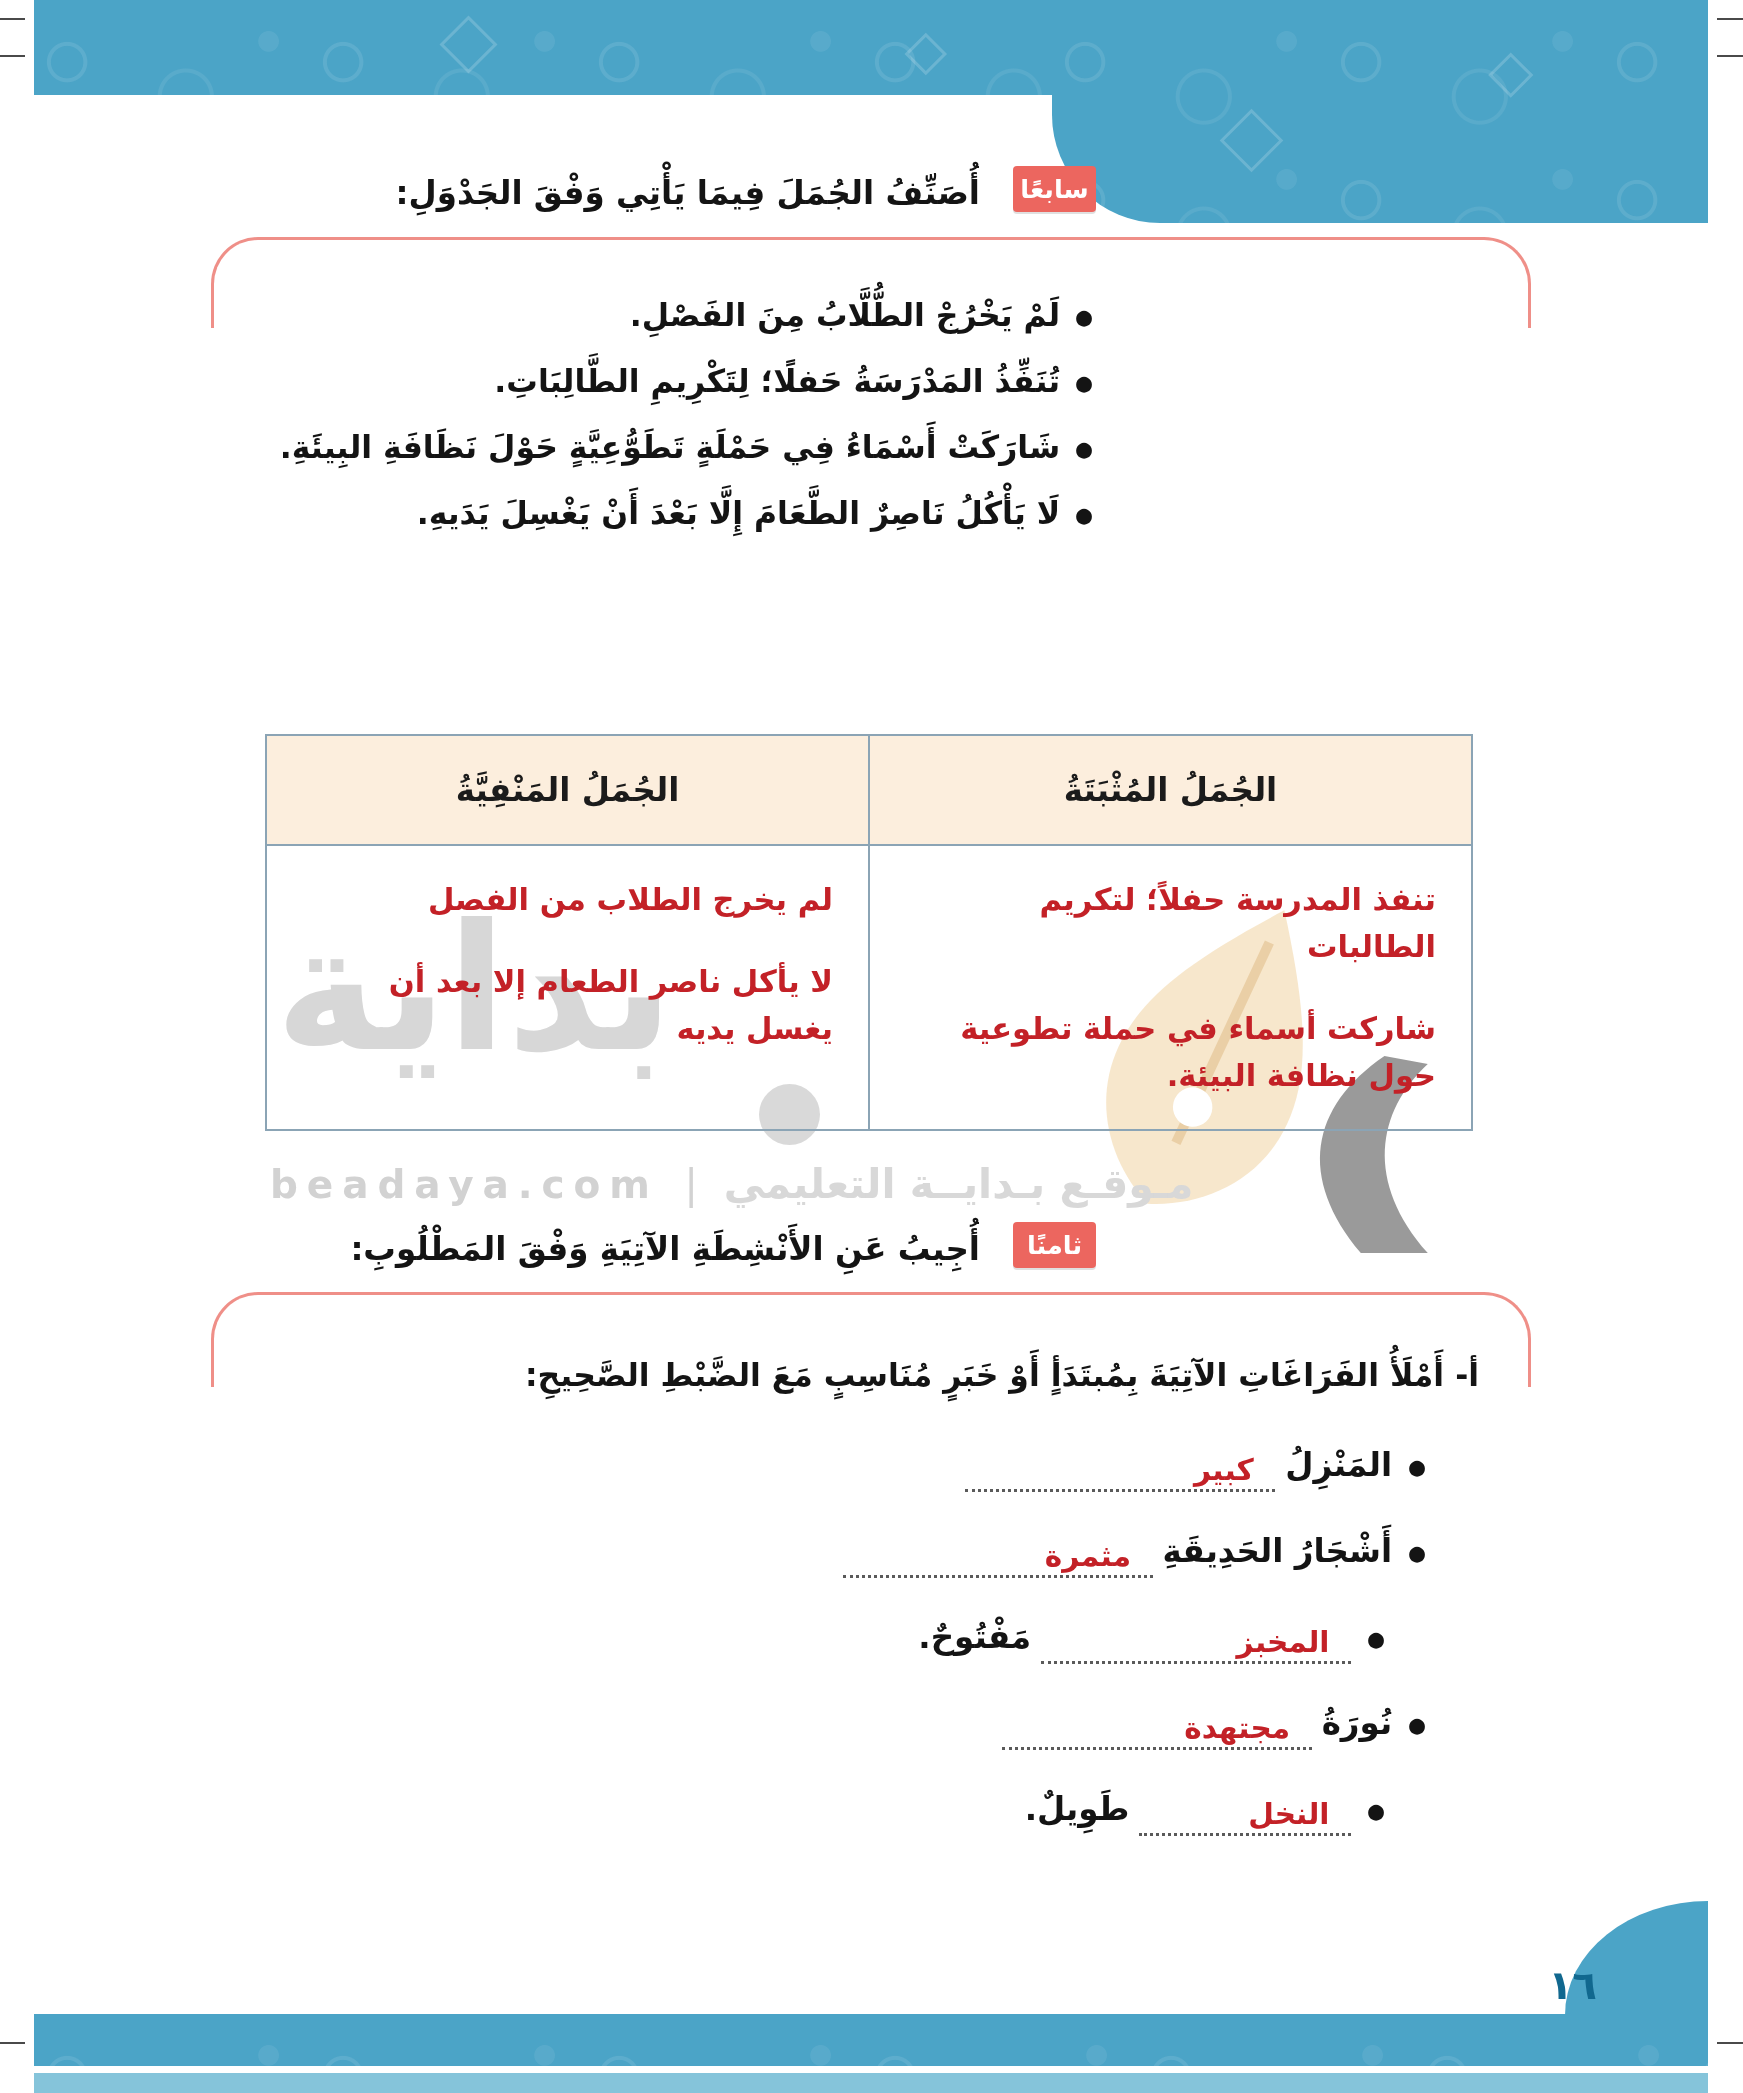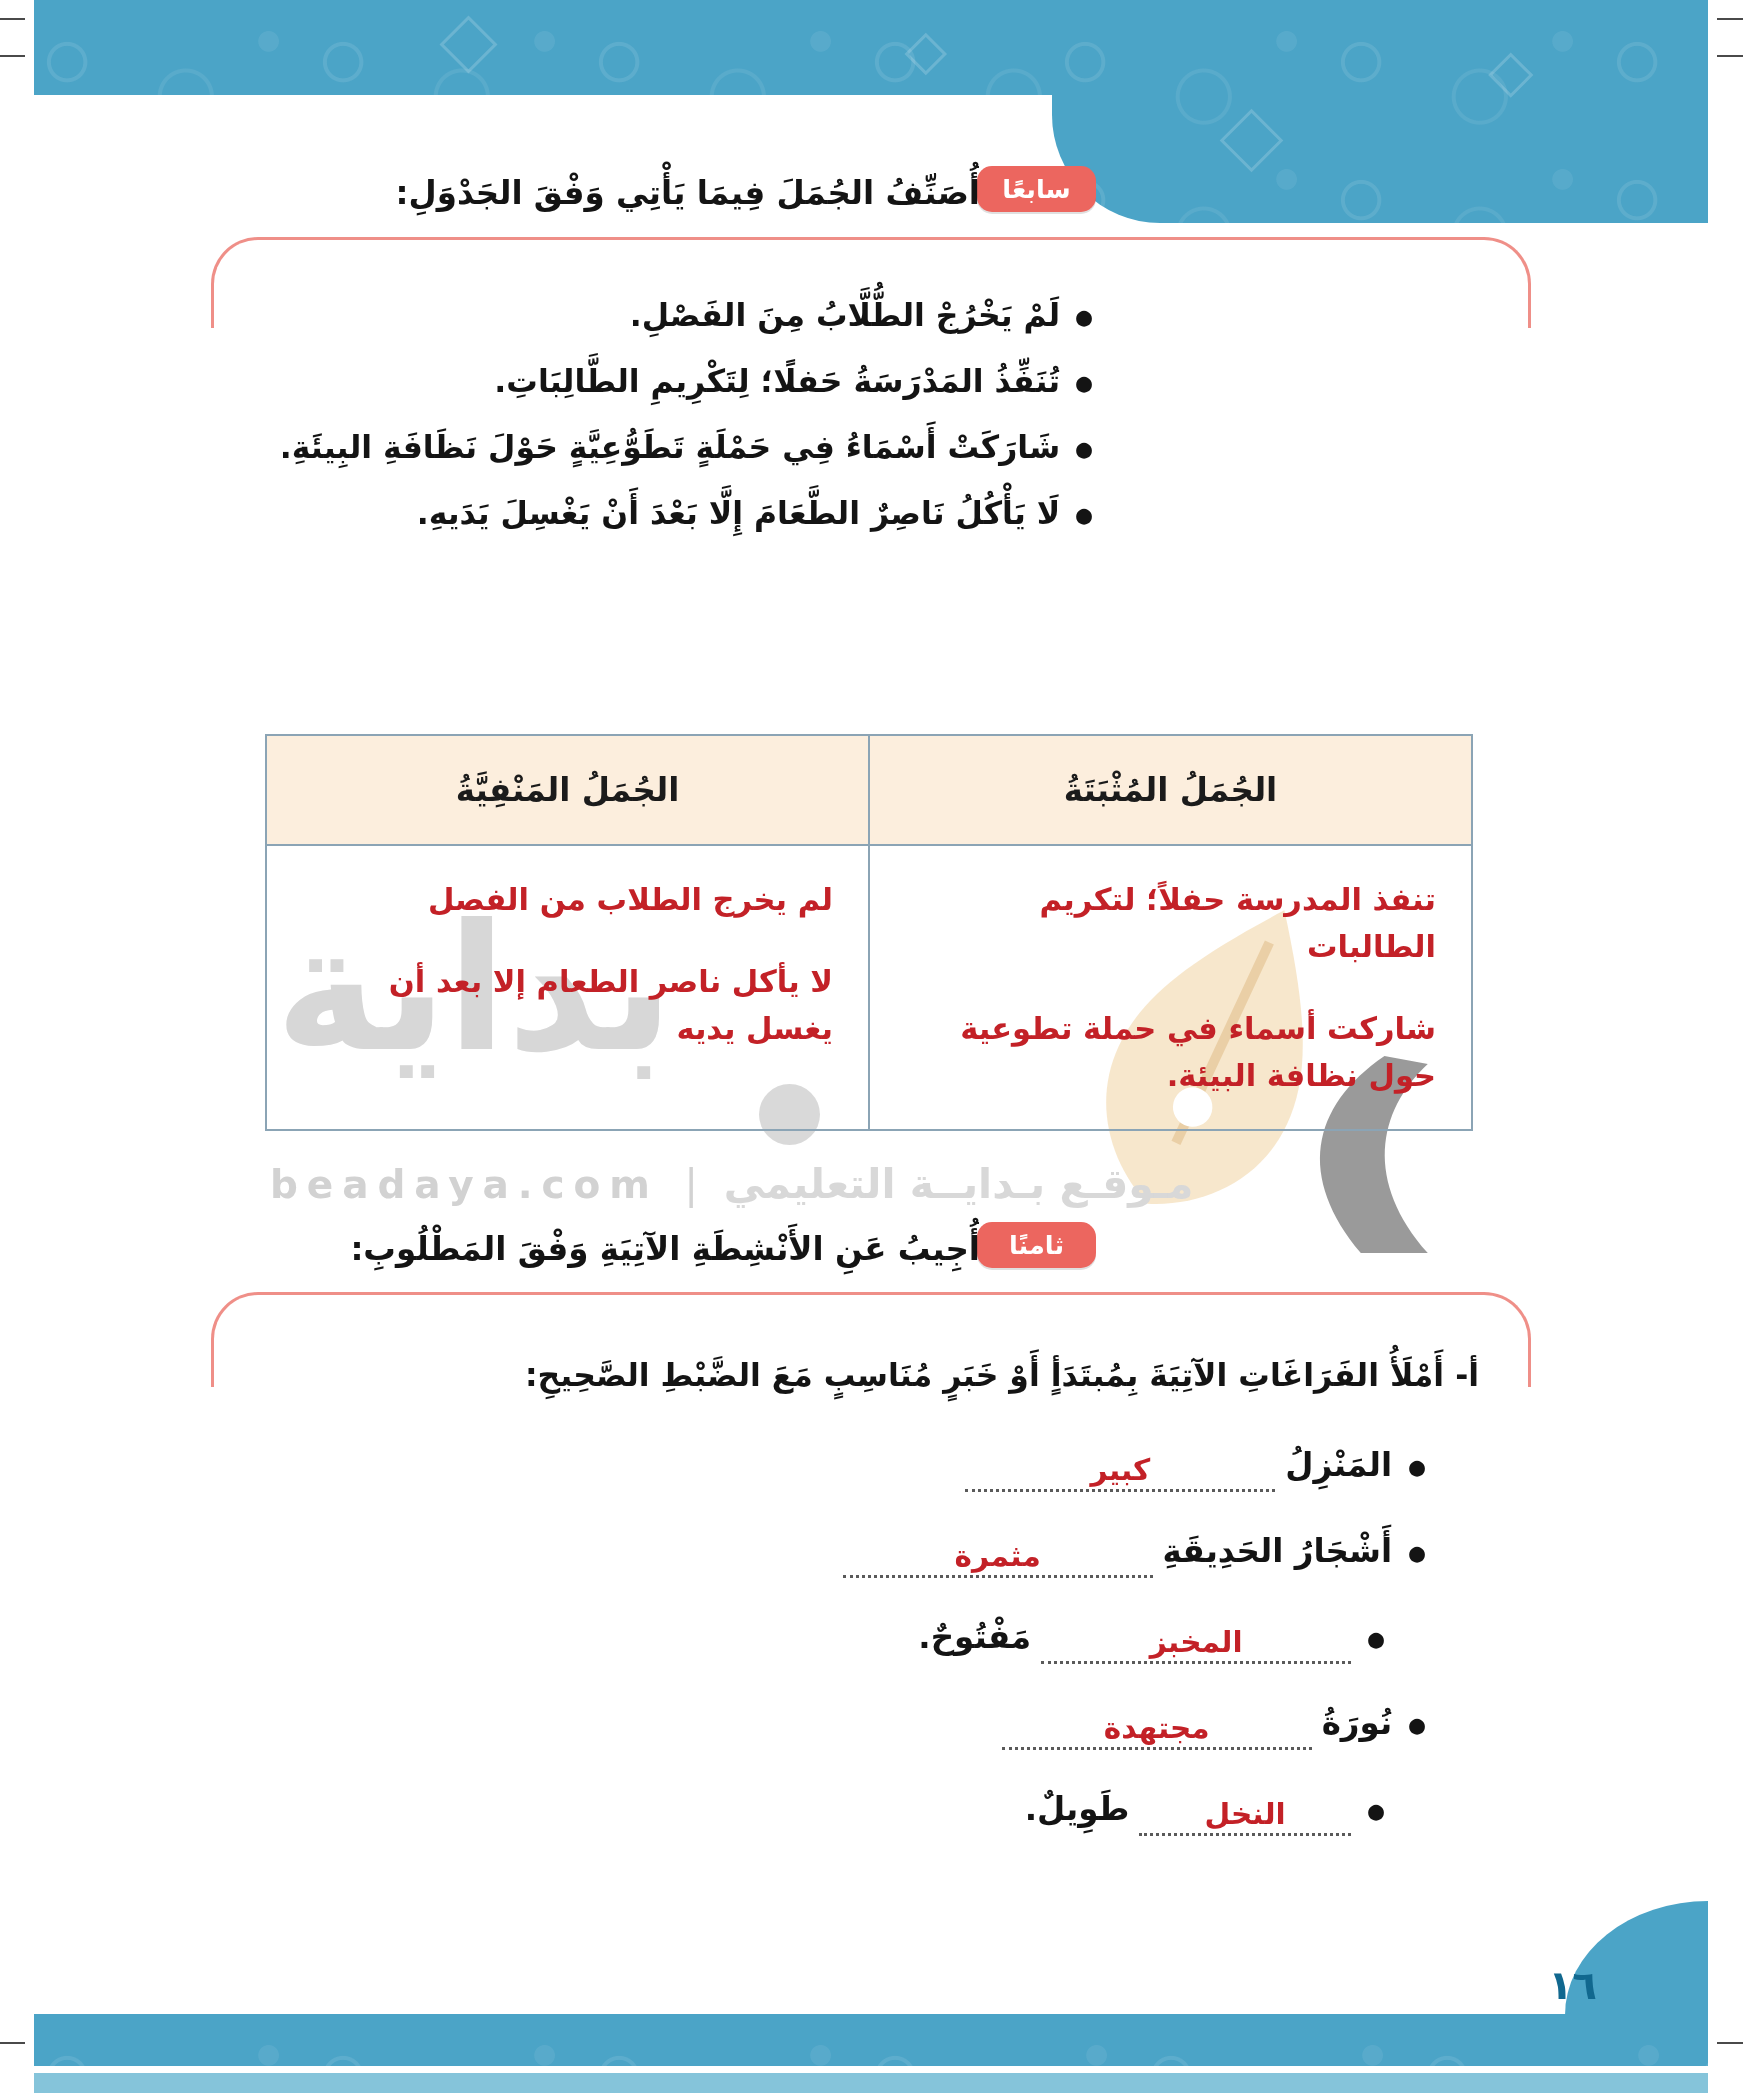--- a/index.html
+++ b/index.html
@@ -18,21 +18,21 @@
               border-bottom-left-radius:108px; }
   .pattern { position:absolute; inset:0; border-radius:inherit;
     background-image:
       radial-gradient(circle at 12% 45%, transparent 15.8px, rgba(255,255,255,.10) 16.7px, rgba(255,255,255,.10) 19.7px, transparent 20.7px),
       radial-gradient(circle at 55% 70%, transparent 23.6px, rgba(255,255,255,.08) 24.6px, rgba(255,255,255,.08) 27.6px, transparent 28.6px),
       radial-gradient(circle at 85% 30%, rgba(255,255,255,.07) 0 9.9px, transparent 10.8px);
     background-size:276px 138px; }
   .diamond { position:absolute; border:3px solid rgba(255,255,255,.18); transform:rotate(45deg); }
 
   
-  .badge { position:absolute; width:119px; height:46px; background:#ec665f; border-radius:15px;
+  .badge { position:absolute; width:83px; height:46px; background:#ec665f; border-radius:4px;
            color:#ffffff; font-weight:bold; font-size:25.6px; display:flex; align-items:center;
            justify-content:center; z-index:3; box-shadow:0 2px 0 rgba(0,0,0,.12); }
   .badge-7 { top:166px; right:647px; }
   .badge-8 { top:1222px; right:647px; }
   .sec-title { position:absolute; color:#141414; font-weight:bold; font-size:32.5px; white-space:nowrap; z-index:3; }
   .title-7 { top:174px; right:763px; }
   .title-8 { top:1230px; right:763px; }
 
   
   .frame { position:absolute; left:212px; width:1320px; border:3px solid #ef8f88;
@@ -69,21 +69,21 @@
   .wm-swoosh { position:absolute; left:1271px; top:1056px; }
 
   
   .sub-a { position:absolute; top:1357px; right:264px; font-size:31.5px; font-weight:bold; color:#141414; z-index:2; white-space:nowrap; }
   .fill-items { position:absolute; top:1440px; right:317px; text-align:right; z-index:2; }
   .fill-item { margin-bottom:36px; font-size:32.5px; font-weight:bold; color:#141414;
                white-space:nowrap; height:50px; line-height:50px; }
   .fill-item.indent { padding-right:41px; }
   .fill-item .dot { font-size:20.7px; margin-left:15.8px; vertical-align:middle; }
   .blank { display:inline-block; min-width:310px; border-bottom:3px dotted #5a5a5a;
-           text-align:center; padding:0 21.7px; line-height:45px; height:47px; vertical-align:bottom; }
+           text-align:right; padding:0 21.7px; line-height:45px; height:47px; vertical-align:bottom; }
   .fill-item:nth-child(5) .blank { min-width:212px; }
   .ans { color:#c32127; font-size:29.6px; position:relative; top:2px; }
   .pre:empty, .post:empty { display:none; }
   .pre { margin-left:9.9px; } .post { margin-right:9.9px; }
 
   
   .bottom-band { position:absolute; left:35px; right:35px; bottom:26.6px; height:52px; background:#4ba4c7; }
   .bottom-strip { position:absolute; left:35px; right:35px; bottom:0; height:19.7px; background:#85c4da; }
   .bottom-tab { position:absolute; right:35px; bottom:78px; width:143px; height:114px; background:#4ba4c7;
                 border-top-left-radius:143px 114px; }

